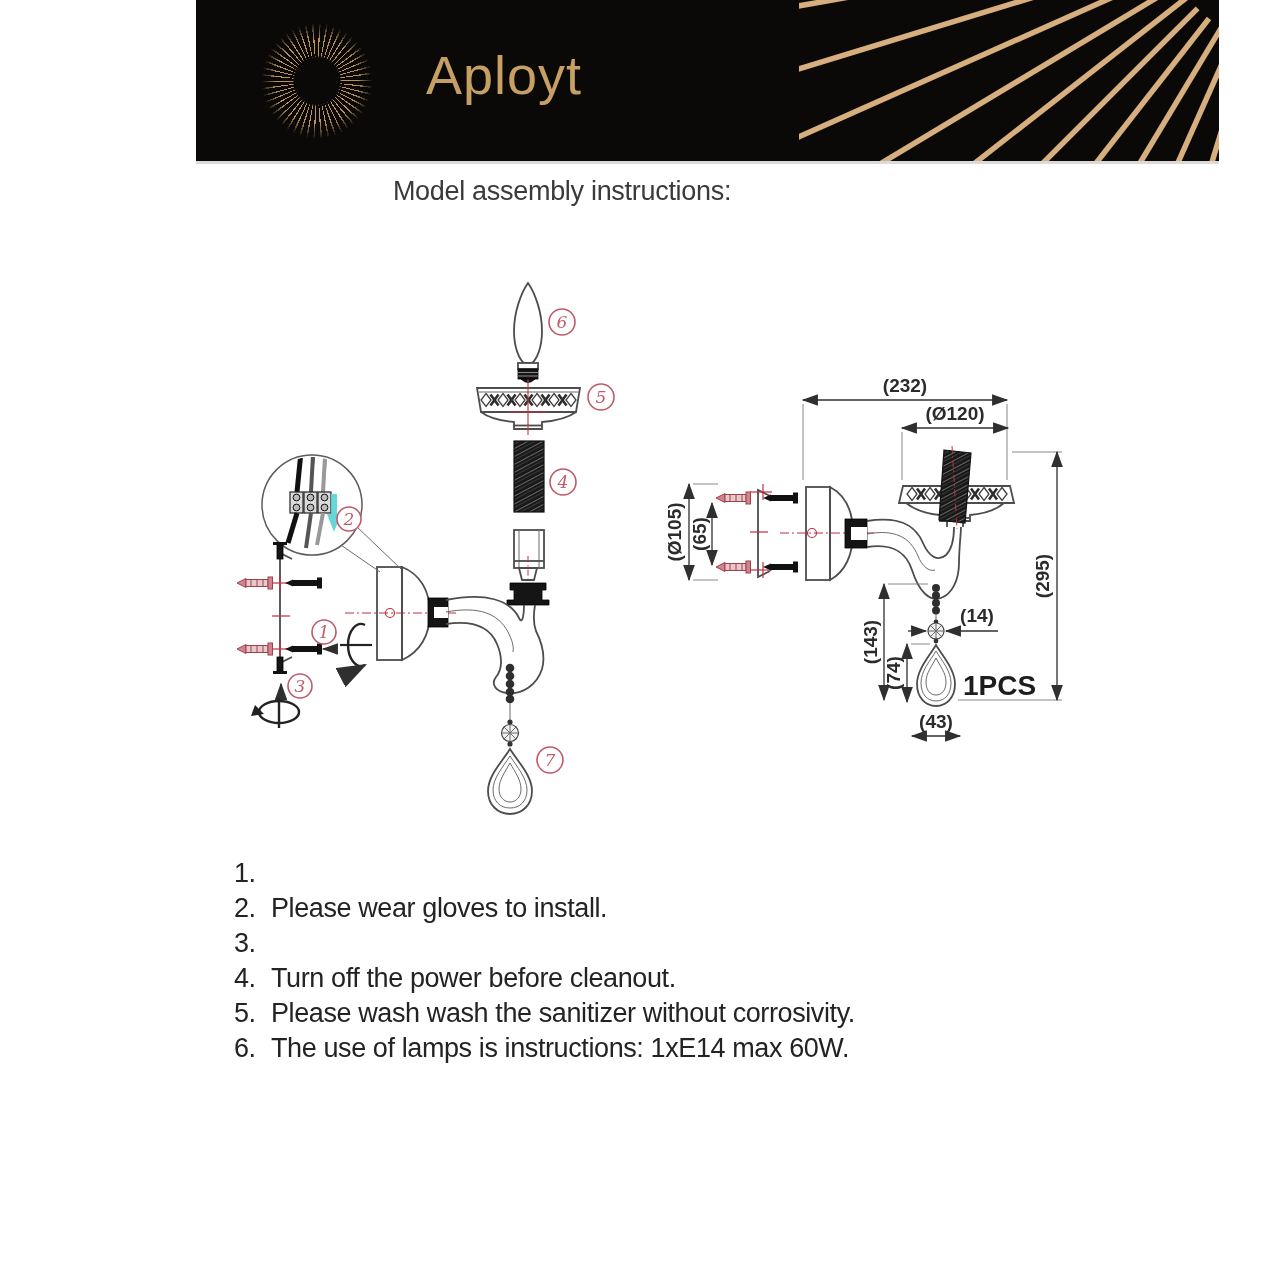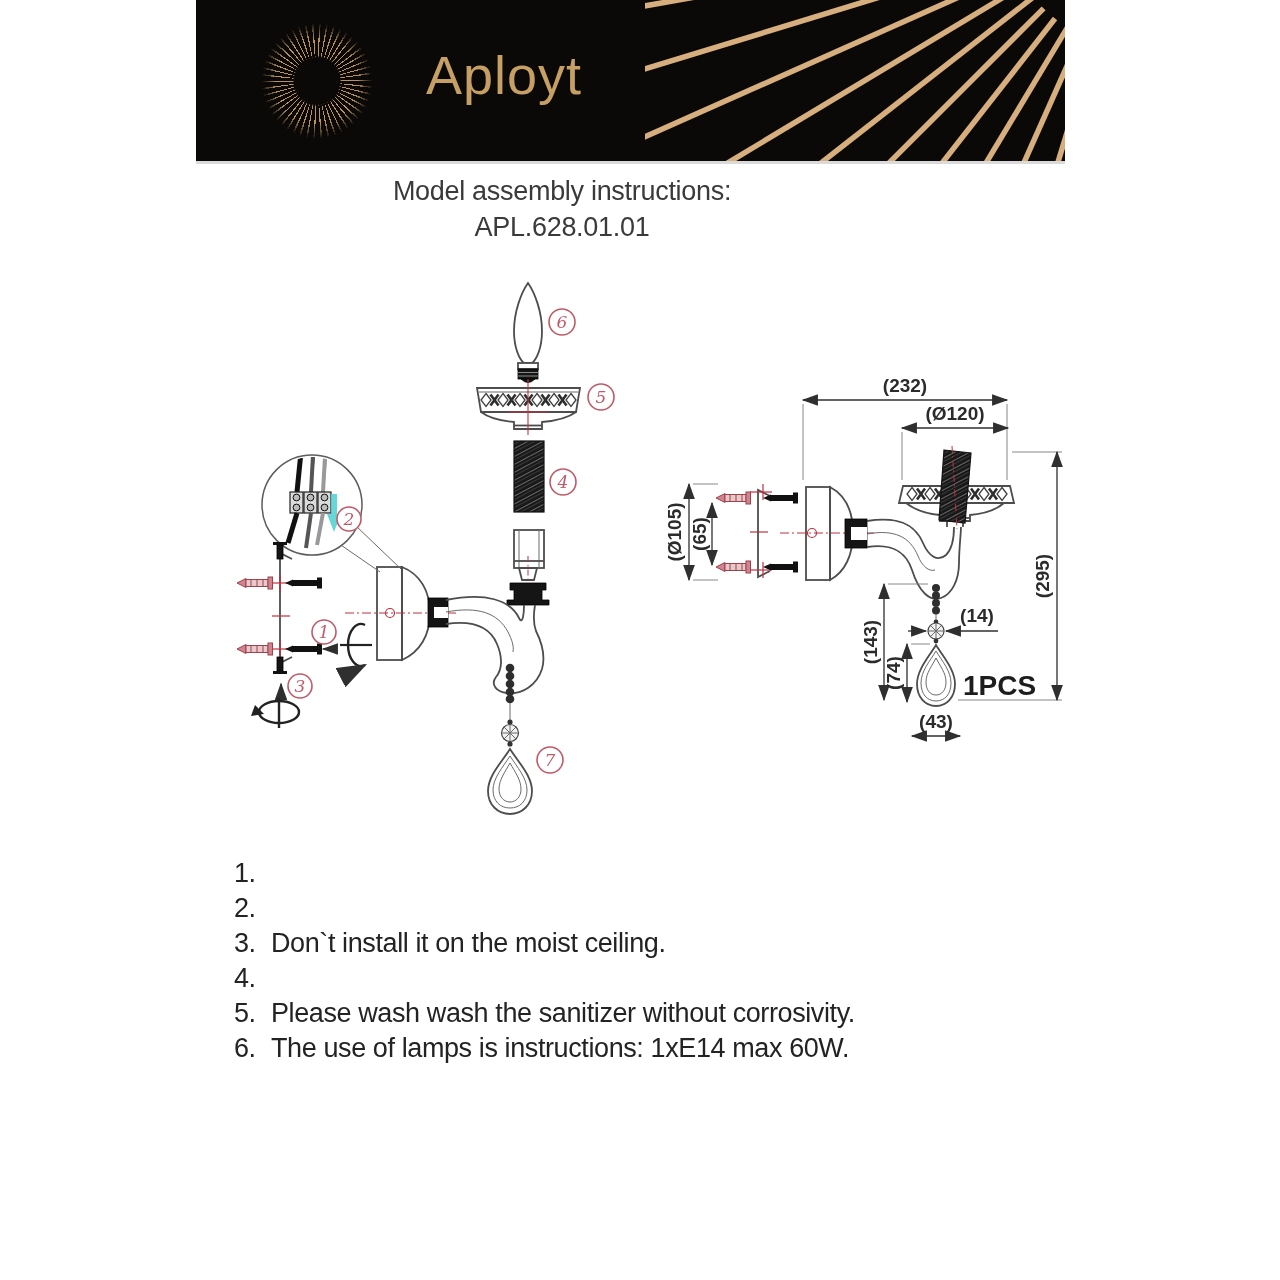--- a/index.html
+++ b/index.html
@@ -2,21 +2,21 @@
 <html><head>
 <meta charset="utf-8">
 <style>
   html,body{margin:0;padding:0;}
   body{
     width:1280px;height:1280px;background:#ffffff;position:relative;overflow:hidden;
     font-family:"Liberation Sans",sans-serif;
   }
   
   .banner{
-    position:absolute;left:196px;top:0;width:869px;height:161px;
+    position:absolute;left:196px;top:0;width:1023px;height:161px;
     background:#0b0908;border-bottom:3px solid #dadada;overflow:hidden;
   }
   .starburst{
     position:absolute;left:46px;top:3px;width:150px;height:156px;border-radius:50%;
     background:
       radial-gradient(ellipse 50% 50% at center, rgba(11,9,8,0) 54%, #0b0908 74%),
       radial-gradient(ellipse 50% 50% at center, #0b0908 0 30%, rgba(11,9,8,0) 33%),
       repeating-conic-gradient(from 2deg, #bb935a 0deg 1.7deg, rgba(11,9,8,0) 1.7deg 7.2deg);
   }
   .brand{
@@ -65,21 +65,20 @@
       <line x1="125" y1="0" x2="640" y2="0" transform="rotate(149)"></line>
       <line x1="125" y1="0" x2="640" y2="0" transform="rotate(156)"></line>
       <line x1="125" y1="0" x2="640" y2="0" transform="rotate(163)"></line>
       <line x1="125" y1="0" x2="640" y2="0" transform="rotate(170)"></line>
     </g>
   </svg>
 </div>
 
 <div class="title-block">
   <div class="title-line">Model assembly instructions:</div>
-  <div class="model-line">APL.628.01.01</div>
 </div>
 
 <svg class="diagram" viewBox="0 0 1280 1280">
   <defs>
     <marker id="arr" orient="auto-start-reverse" markerWidth="13" markerHeight="9" refX="11.5" refY="4.5">
       <path d="M0,0 L12.5,4.5 L0,9 Z" fill="#2f2f2f"></path>
     </marker>
     <pattern id="hatch" width="7" height="7" patternTransform="rotate(62)" patternUnits="userSpaceOnUse">
       <rect width="7" height="7" fill="#181818"></rect>
       <line x1="0" y1="0" x2="0" y2="7" stroke="#8d8d8d" stroke-width="1.4"></line>
@@ -422,27 +421,28 @@
     </g>
   </g>
 </svg>
 
 <ol class="instructions">
   <li>
     <span class="num">1.</span>
   </li>
   <li>
     <span class="num">2.</span>
+    <span class="txt">Please wear gloves to install.</span>
   </li>
   <li>
     <span class="num">3.</span>
-    <span class="txt">Don`t install it on the moist ceiling.</span>
   </li>
   <li>
     <span class="num">4.</span>
+    <span class="txt">Turn off the power before cleanout.</span>
   </li>
   <li>
     <span class="num">5.</span>
     <span class="txt">Please wash wash the sanitizer without corrosivity.</span>
   </li>
   <li>
     <span class="num">6.</span>
     <span class="txt">The use of lamps is instructions: 1xE14 max 60W.</span>
   </li>
 </ol>

